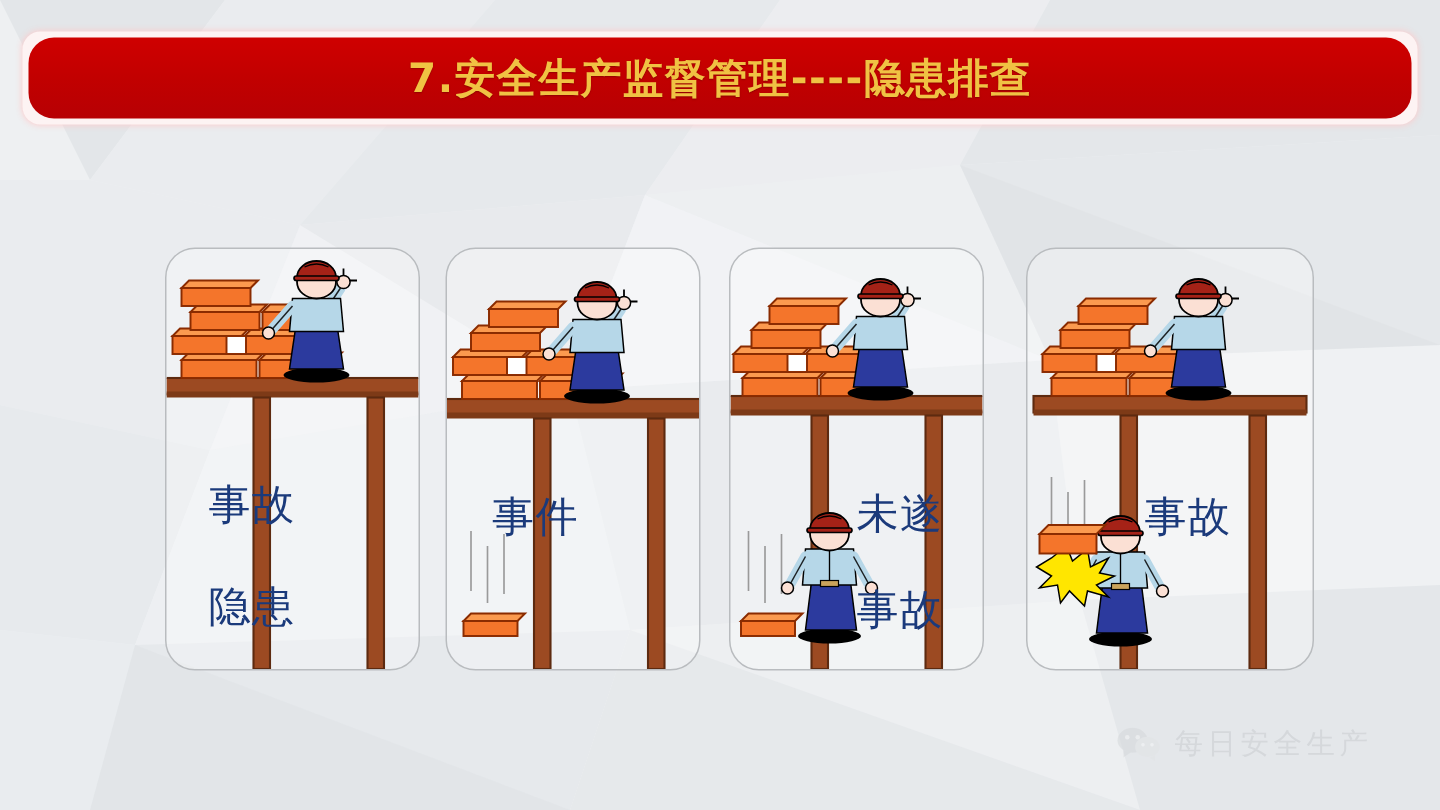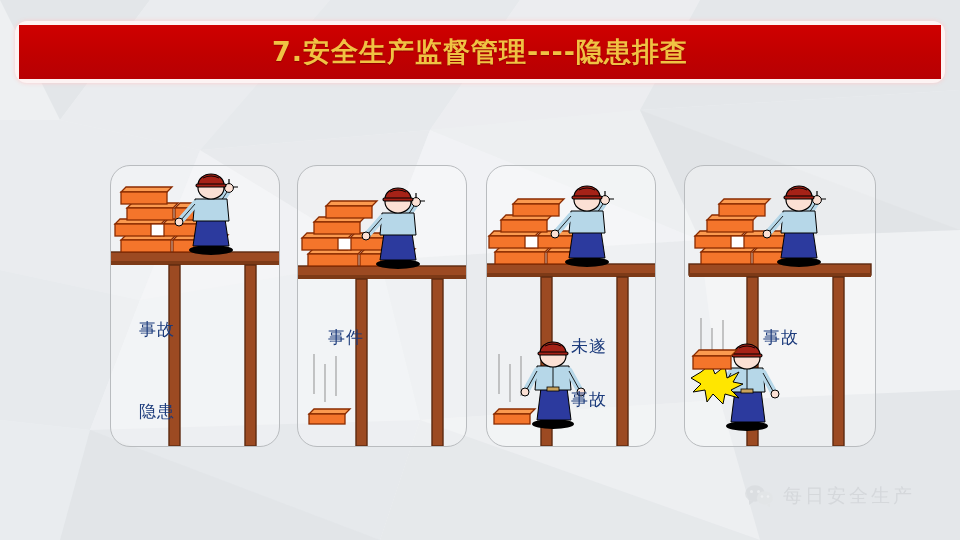--- a/index.html
+++ b/index.html
@@ -14,21 +14,21 @@
 
   
   .title-wrap{
     position:absolute;left:15px;top:21px;width:930px;height:62px;
     border-radius:12px;
     background:#fdf3f3;
     box-shadow:0 0 4px rgba(255,200,200,.9);
   }
   .title-bar{
     position:absolute;left:4px;top:4px;width:922px;height:54px;
-    border-radius:0;
+    border-radius:17px;
     background:linear-gradient(180deg,#cf0000 0%,#c10000 52%,#b70004 100%);
     display:flex;align-items:center;justify-content:center;
   }
   .title-text{
     color:#f0c243;
     font-size:27px;
     font-weight:bold;
     letter-spacing:1px;
     white-space:nowrap;
     text-shadow:0 1px 1px rgba(90,0,0,.45);
@@ -42,21 +42,21 @@
     overflow:hidden;
   }
   #panel1{left:110px;}
   #panel2{left:297px;text-align:right;}
   #panel3{left:486px;}
   #panel4{left:684px;width:190px;}
 
   .art{position:absolute;left:0;top:0;width:100%;height:100%;}
 
   .caption{
-    position:absolute;color:#1b3a7b;font-size:17px;font-weight:normal;
+    position:absolute;color:#1b3a7b;font-size:28px;font-weight:normal;
     letter-spacing:1px;white-space:nowrap;
     font-family:Liberation Mono, monospace;
   }
 
   
   .watermark{
     position:absolute;left:744px;top:483px;
     display:flex;align-items:center;gap:9px;
     opacity:.55;
   }
@@ -151,21 +151,21 @@
         <circle cx="68" cy="56" r="4" fill="#fbe0d4" stroke="#000" stroke-width="1"></circle>
 
         <ellipse cx="100" cy="22" rx="13" ry="11" fill="#fbe0d4" stroke="#000" stroke-width="1.2"></ellipse>
 
         <path d="M87,19 a13,11 0 0 1 26,0 z" fill="#a52217" stroke="#000" stroke-width="1.2"></path>
         <rect x="85" y="18" width="30" height="3" rx="1.5" fill="#a52217" stroke="#000" stroke-width="1.1"></rect>
         <path d="M92,12 q8,-4 16,0" stroke="#000" stroke-width="0.9" fill="none"></path>
       </g>
     </svg>
     <span class="caption" style="left:28px;top:152px;">事故</span>
-    <span class="caption" style="left:28px;top:234px;">隐患</span>
+    <span class="caption" style="left:28px;top:220px;">隐患</span>
   </div>
 
   <div class="panel" id="panel2">
     <svg class="art" viewBox="0 0 168 280">
       <rect x="-4" y="100" width="176" height="11" fill="#9c4a22" stroke="#5d2a10" stroke-width="1.4"></rect>
       <rect x="-4" y="109" width="176" height="4" fill="#7d3a17"></rect>
       <rect x="58" y="113" width="11" height="167" fill="#9c4a22" stroke="#5d2a10" stroke-width="1.4"></rect>
       <rect x="134" y="113" width="11" height="167" fill="#9c4a22" stroke="#5d2a10" stroke-width="1.4"></rect>
       <g stroke="#8a2b00" stroke-width="1.3">
         <polygon points="10,88 60,88 65,83 15,83" fill="#fb9a4f"></polygon>
@@ -273,21 +273,21 @@
         <circle cx="38" cy="226" r="4" fill="#fbe0d4" stroke="#000" stroke-width="1"></circle>
         <path d="M82,205 L92,223" stroke="#b6d7e8" stroke-width="7" stroke-linecap="round"></path>
         <path d="M82,205 L92,223" stroke="#000" stroke-width="1" fill="none" opacity="0.85"></path>
         <circle cx="94" cy="226" r="4" fill="#fbe0d4" stroke="#000" stroke-width="1"></circle>
         <ellipse cx="66" cy="190" rx="13" ry="11" fill="#fbe0d4" stroke="#000" stroke-width="1.2"></ellipse>
         <path d="M53,187 a13,11 0 0 1 26,0 z" fill="#a52217" stroke="#000" stroke-width="1.2"></path>
         <rect x="51" y="186" width="30" height="3" rx="1.5" fill="#a52217" stroke="#000" stroke-width="1.1"></rect>
         <path d="M58,180 q8,-4 16,0" stroke="#000" stroke-width="0.9" fill="none"></path>
       </g>
     </svg>
-    <span class="caption" style="left:84px;top:158px;margin-top:11px;">未遂</span>
+    <span class="caption" style="left:84px;top:158px;">未遂</span>
     <span class="caption" style="left:84px;top:222px;">事故</span>
   </div>
 
   <div class="panel" id="panel4">
     <svg class="art" viewBox="0 0 190 280">
       <rect x="4" y="98" width="182" height="11" fill="#9c4a22" stroke="#5d2a10" stroke-width="1.4"></rect>
       <rect x="4" y="107" width="182" height="4" fill="#7d3a17"></rect>
       <rect x="62" y="111" width="11" height="169" fill="#9c4a22" stroke="#5d2a10" stroke-width="1.4"></rect>
       <rect x="148" y="111" width="11" height="169" fill="#9c4a22" stroke="#5d2a10" stroke-width="1.4"></rect>
       <g stroke="#8a2b00" stroke-width="1.3">

